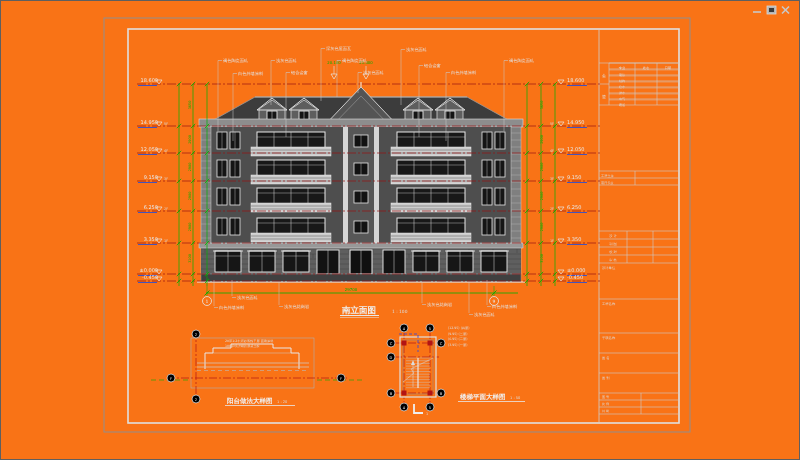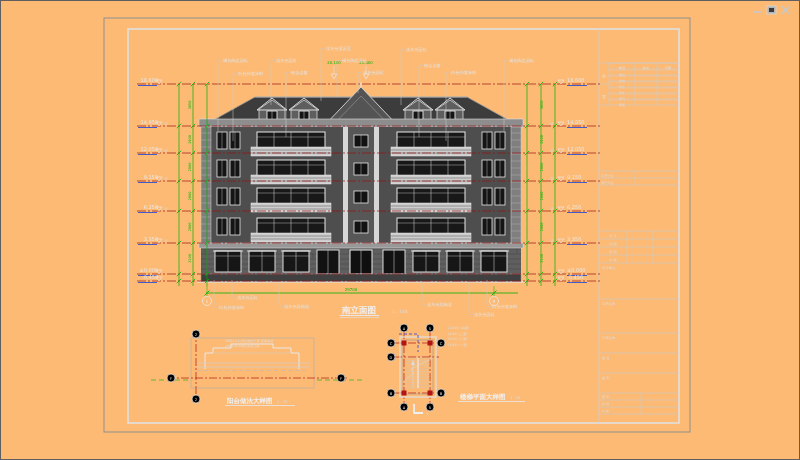--- a/index.html
+++ b/index.html
@@ -1,16 +1,16 @@
 <!DOCTYPE html>
 <html><head>
 <meta charset="utf-8">
 <style>
   html,body{margin:0;padding:0;background:#000;}
-  .window{position:relative;width:800px;height:460px;background:#fdba74;border:1px solid #5f5f5f;box-sizing:border-box;overflow:hidden;font-family:"DejaVu Sans",sans-serif;}
+  .window{position:relative;width:800px;height:460px;background:#f97316;border:1px solid #5f5f5f;box-sizing:border-box;overflow:hidden;font-family:"DejaVu Sans",sans-serif;}
   svg text{font-family:"DejaVu Sans",sans-serif;}
 </style>
 </head>
 <body>
 
 <div class="window">
 <svg id="cad" width="800" height="460" viewBox="0 0 800 460">
 
   <rect x="103" y="17" width="586" height="414" fill="none" stroke="#8f8f8f" stroke-width="1"></rect>
   <rect x="127" y="28" width="551" height="394" fill="none" stroke="#e0e0e0" stroke-width="1.6"></rect>

